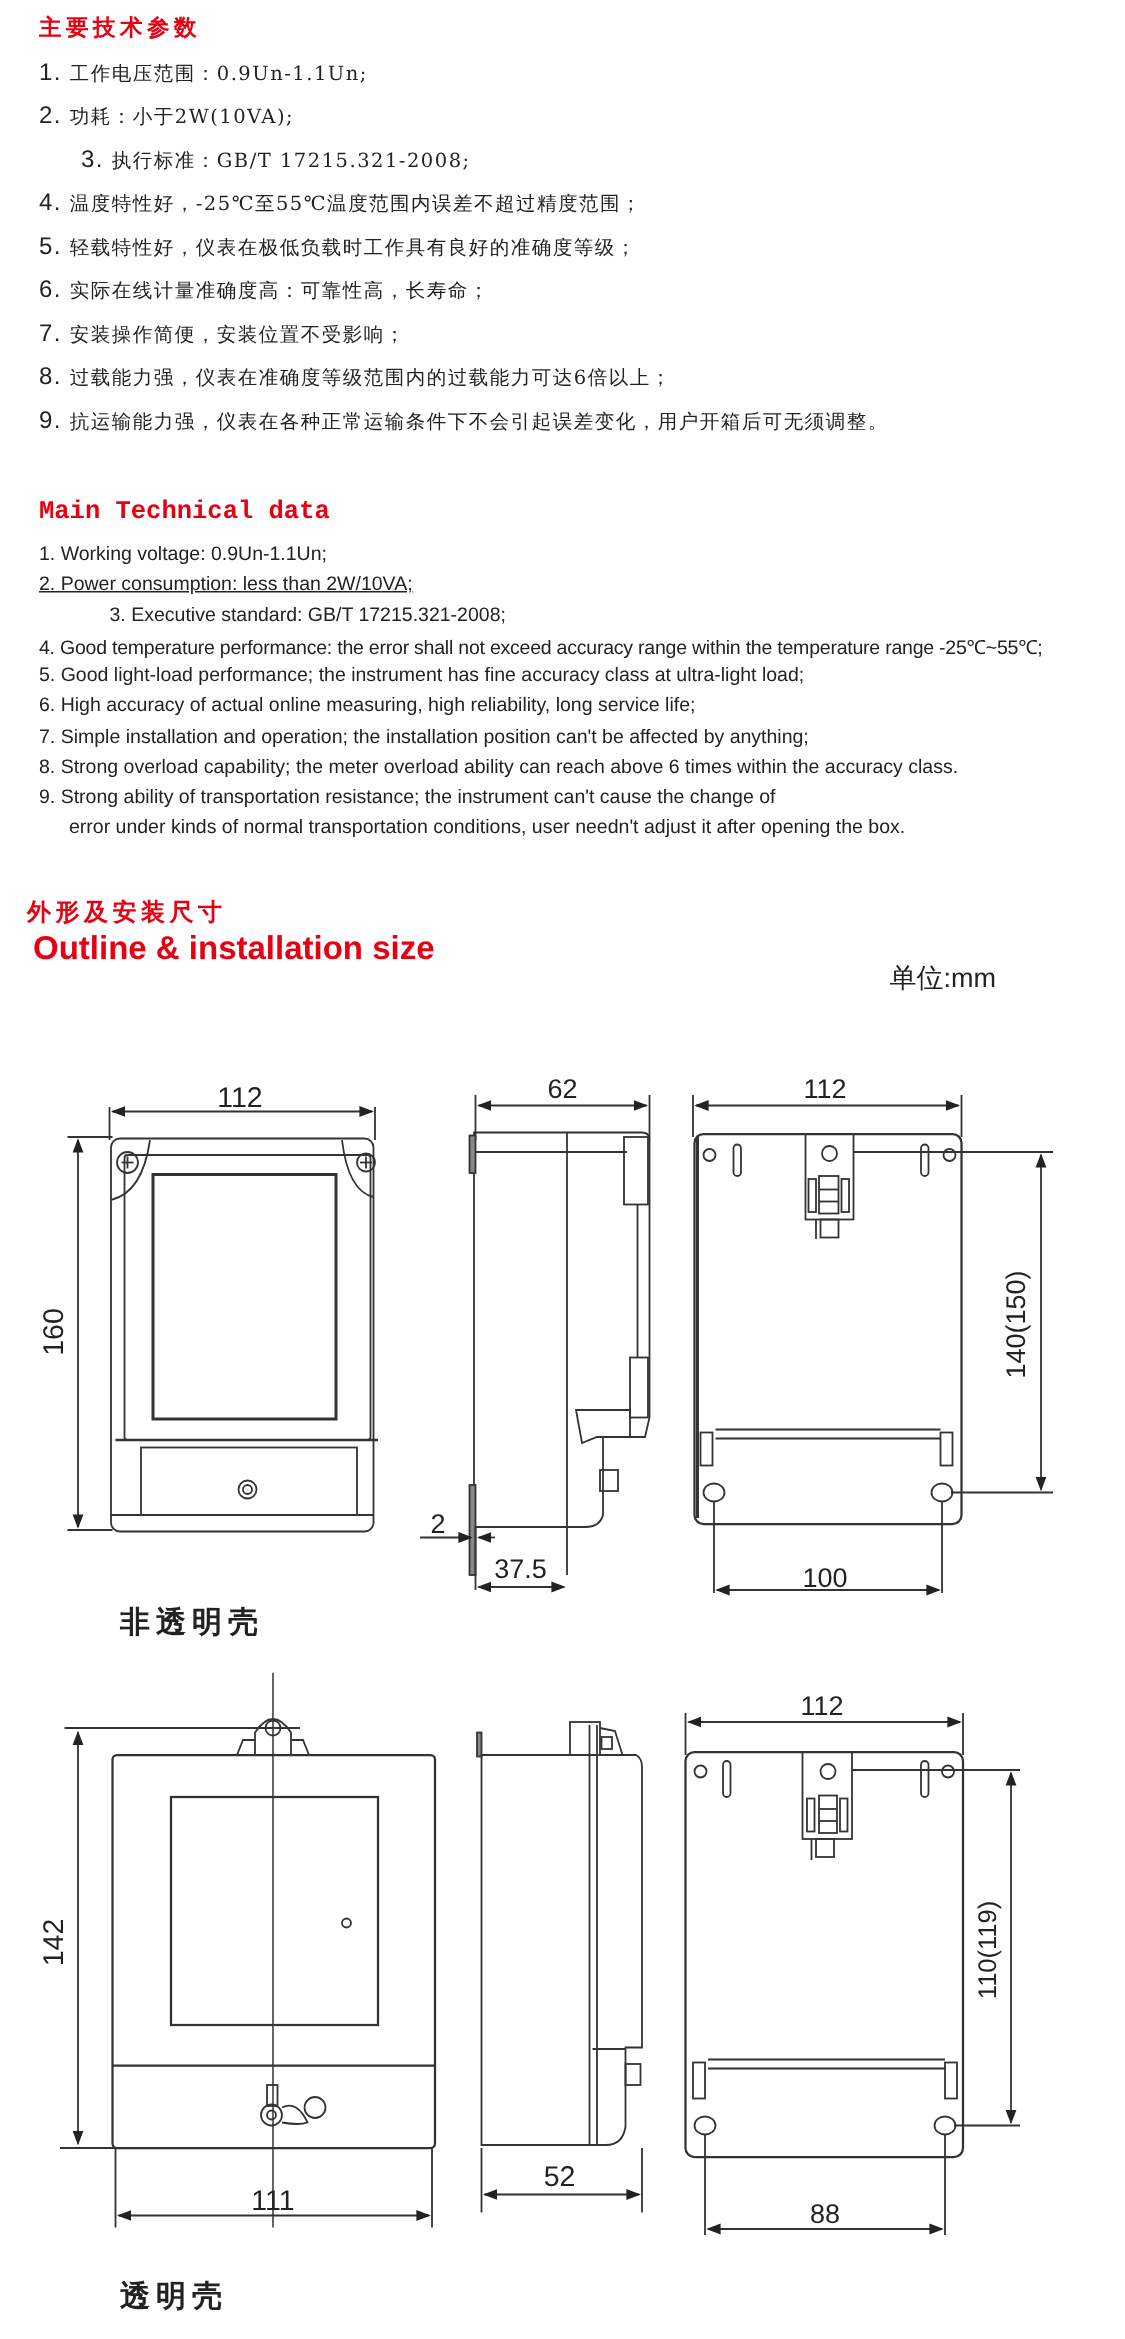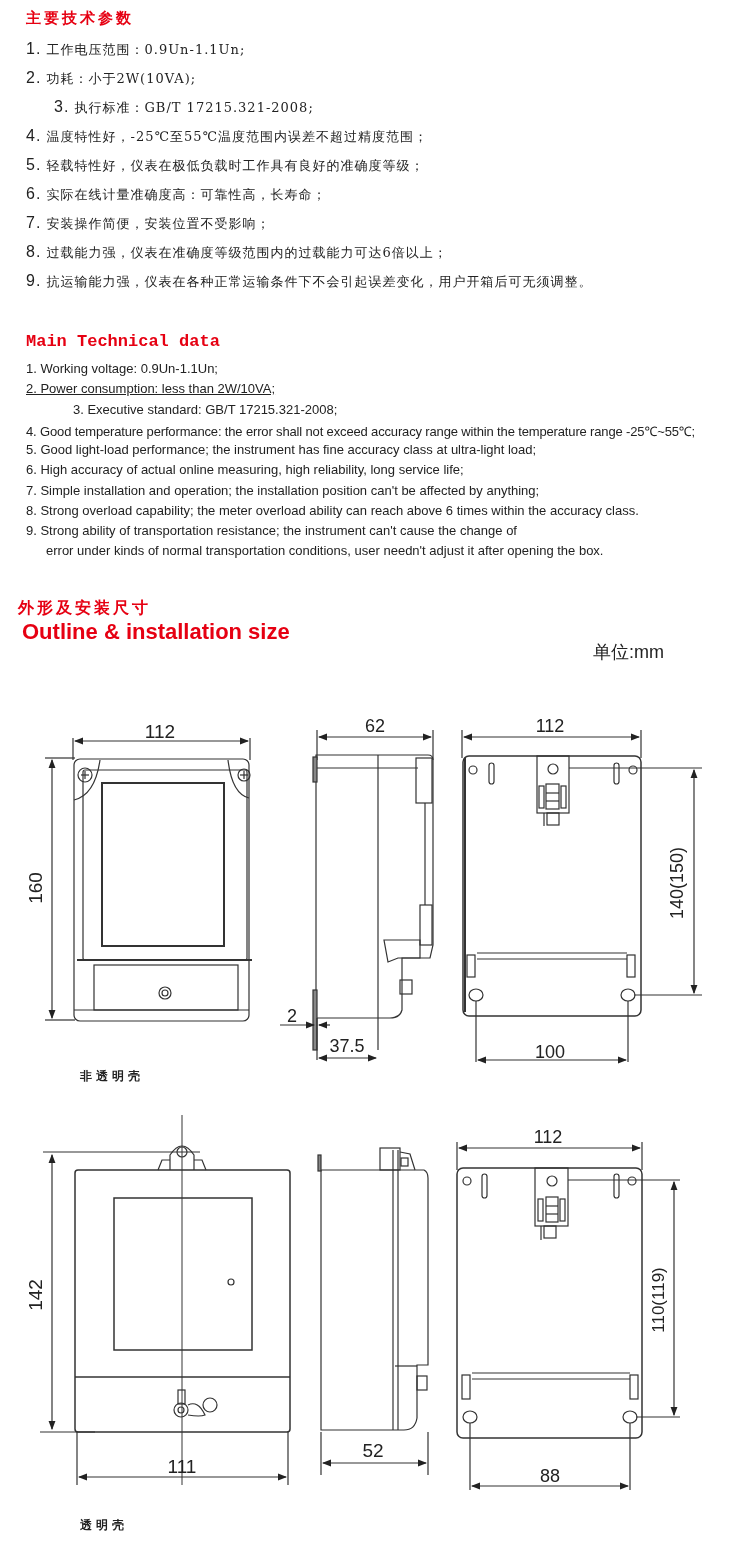--- a/index.html
+++ b/index.html
@@ -5,21 +5,21 @@
     html, body { margin:0; padding:0; background:#ffffff; }
     body { width:750px; height:1559px; position:relative; overflow:hidden; font-family:"Liberation Sans", sans-serif; color:#222; }
     .abs { position:absolute; }
     .cn-title { color:#e60012; font-family:"DejaVu Serif", serif; font-size:15px; font-weight:bold; letter-spacing:3px; }
     .cn-line { font-family:"DejaVu Serif", serif; font-size:13px; color:#222; white-space:nowrap; letter-spacing:1px; }
     .cn-line .num { font-family:"Liberation Sans", sans-serif; font-size:16px; }
     .en-title { color:#e60012; font-size:17px; font-weight:bold; font-family:Liberation Mono, monospace; }
     .en-line { font-size:13px; color:#222; white-space:nowrap; font-family:"Liberation Sans", sans-serif; }
     .out-title { color:#e60012; font-size:22px; font-weight:bold; font-family:"Liberation Sans", sans-serif; }
     .unit { font-size:18px; color:#222; font-family:"Liberation Sans", sans-serif; }
-    .caption { font-family:"DejaVu Serif", serif; font-size:12px; font-weight:bold; color:#222; letter-spacing:4px; }
+    .caption { font-family:"DejaVu Serif", serif; font-size:20px; font-weight:bold; color:#222; letter-spacing:4px; }
     svg text { font-family:"Liberation Sans", sans-serif; fill:#222; }
   </style>
 </head>
 <body>
 
 <div class="abs cn-title" style="left:26px;top:9px;">主要技术参数</div>
 
 <div>
   <div class="abs cn-line" style="left:26px;top:40px;"><span class="num">1.</span> <span>工作电压范围：0.9Un-1.1Un;</span></div>
   <div class="abs cn-line" style="left:26px;top:69px;"><span class="num">2.</span> <span>功耗：小于2W(10VA);</span></div>

